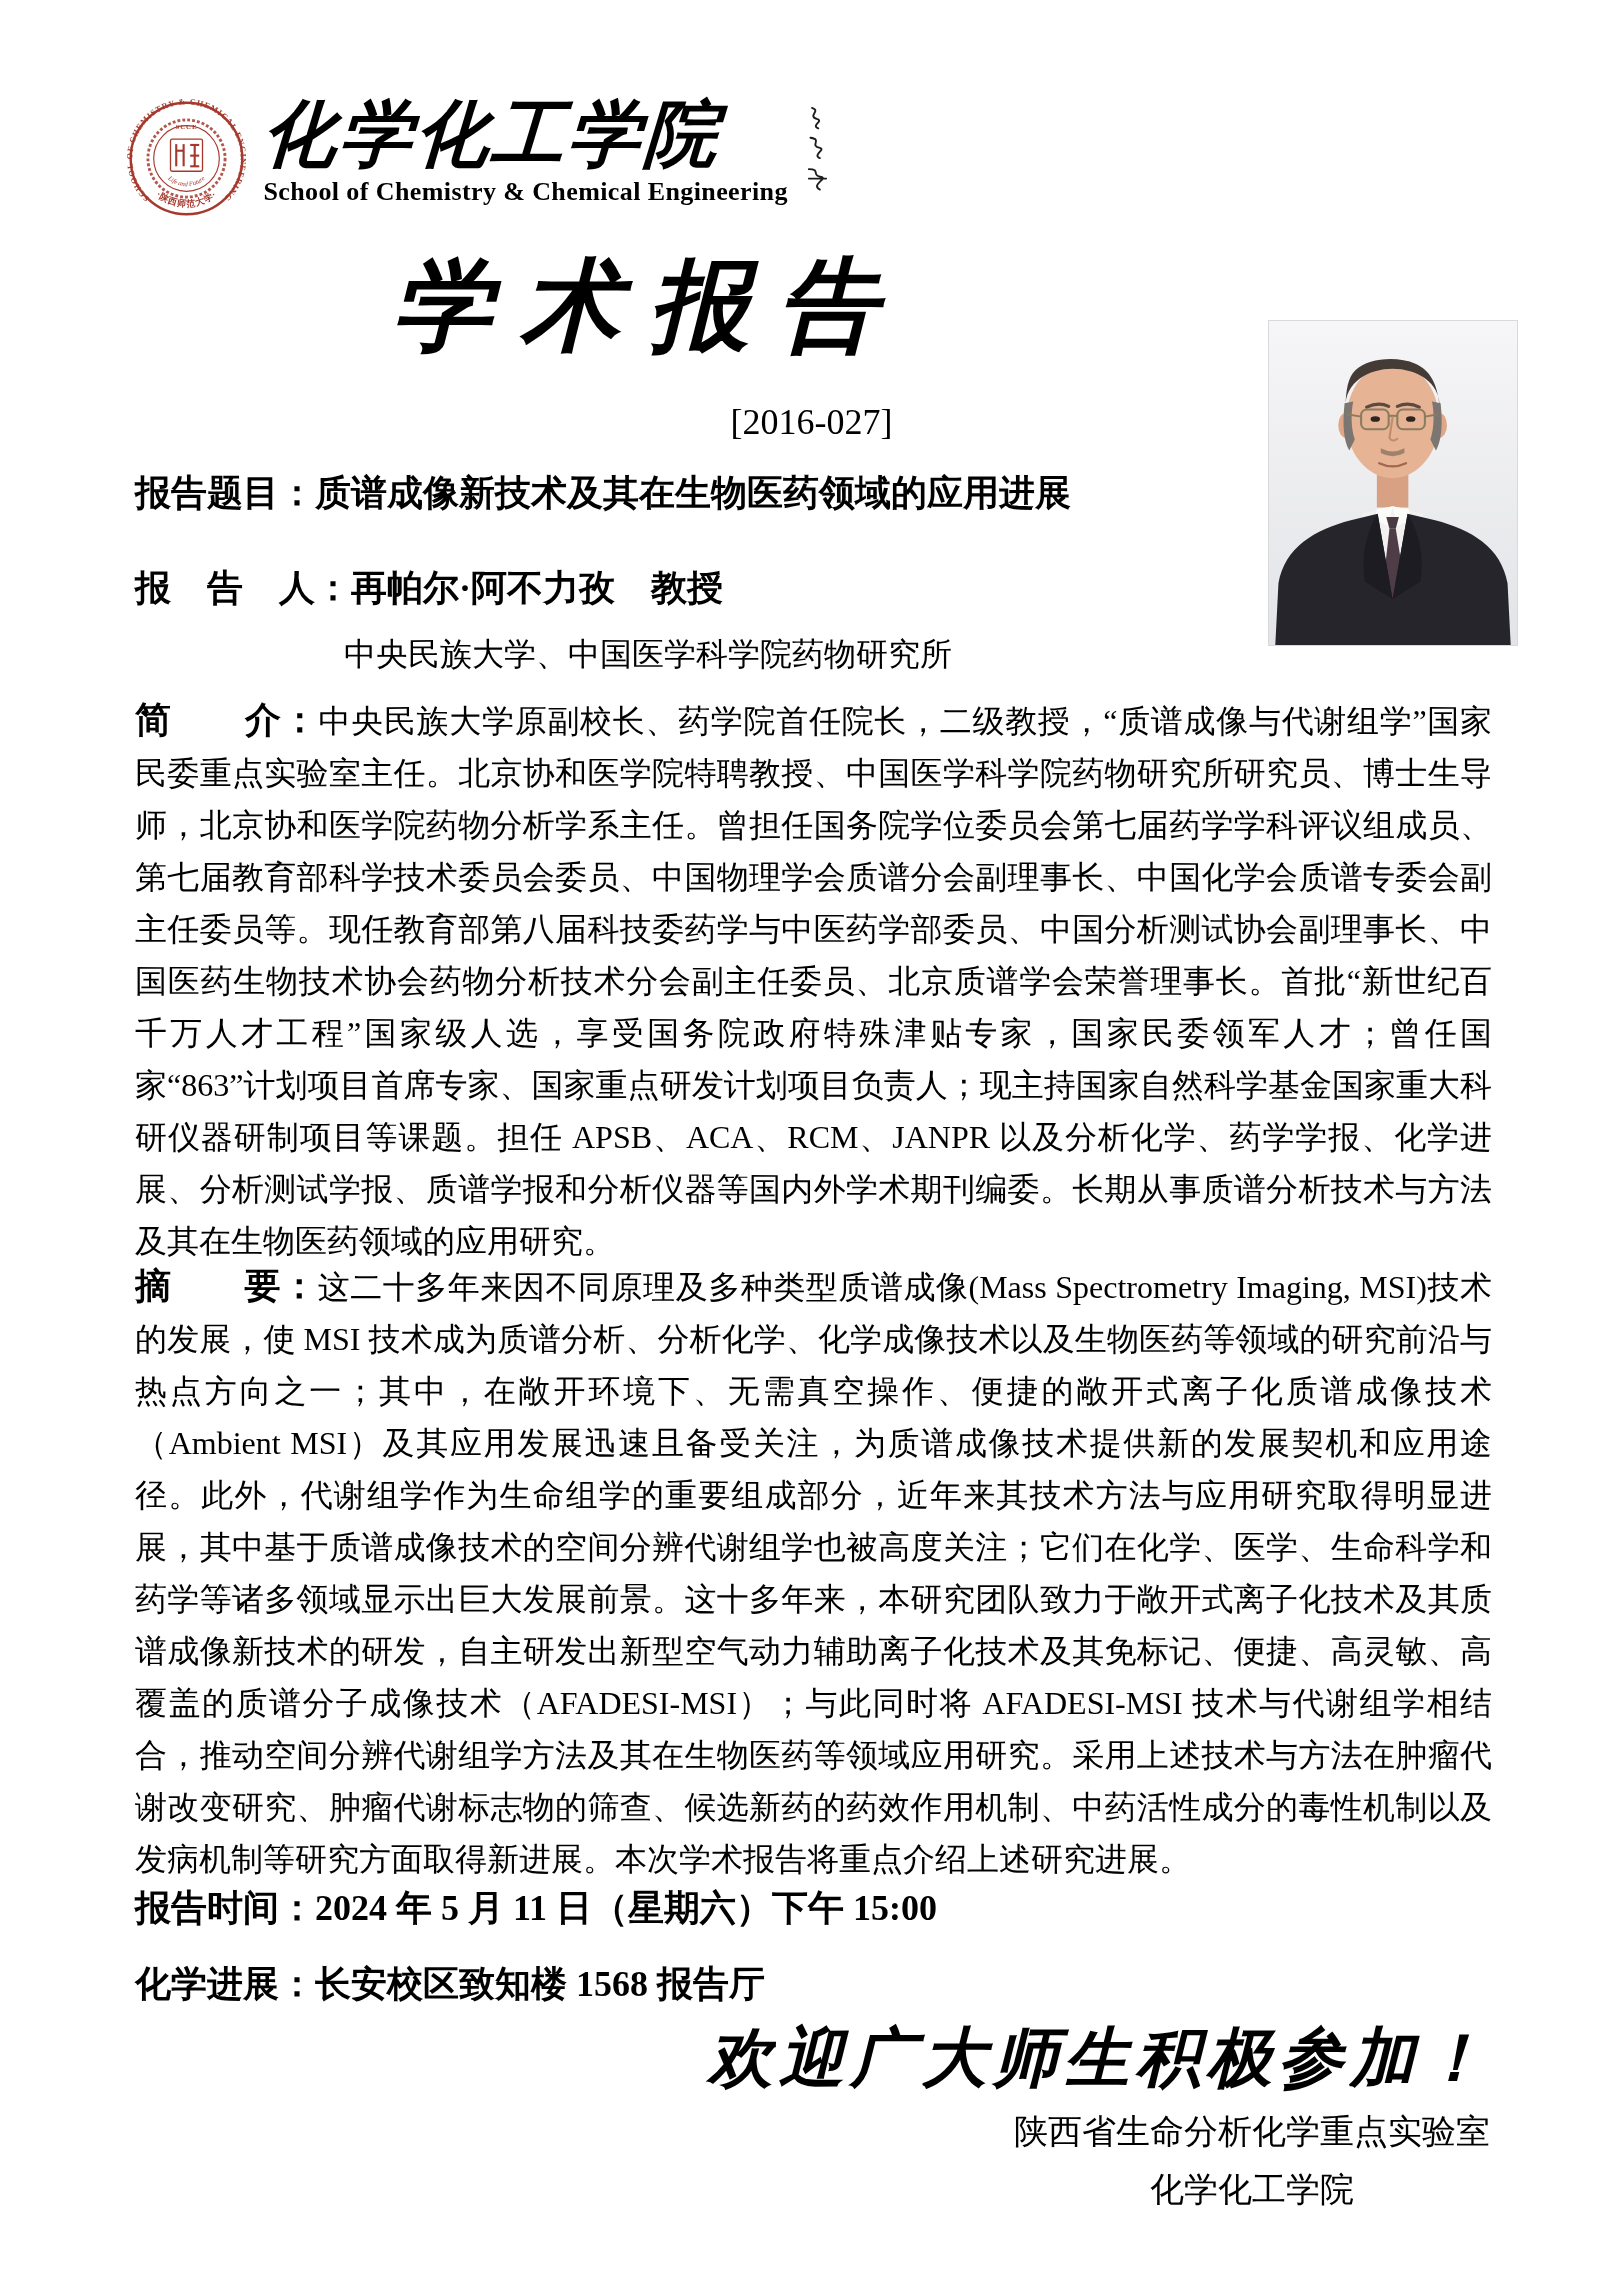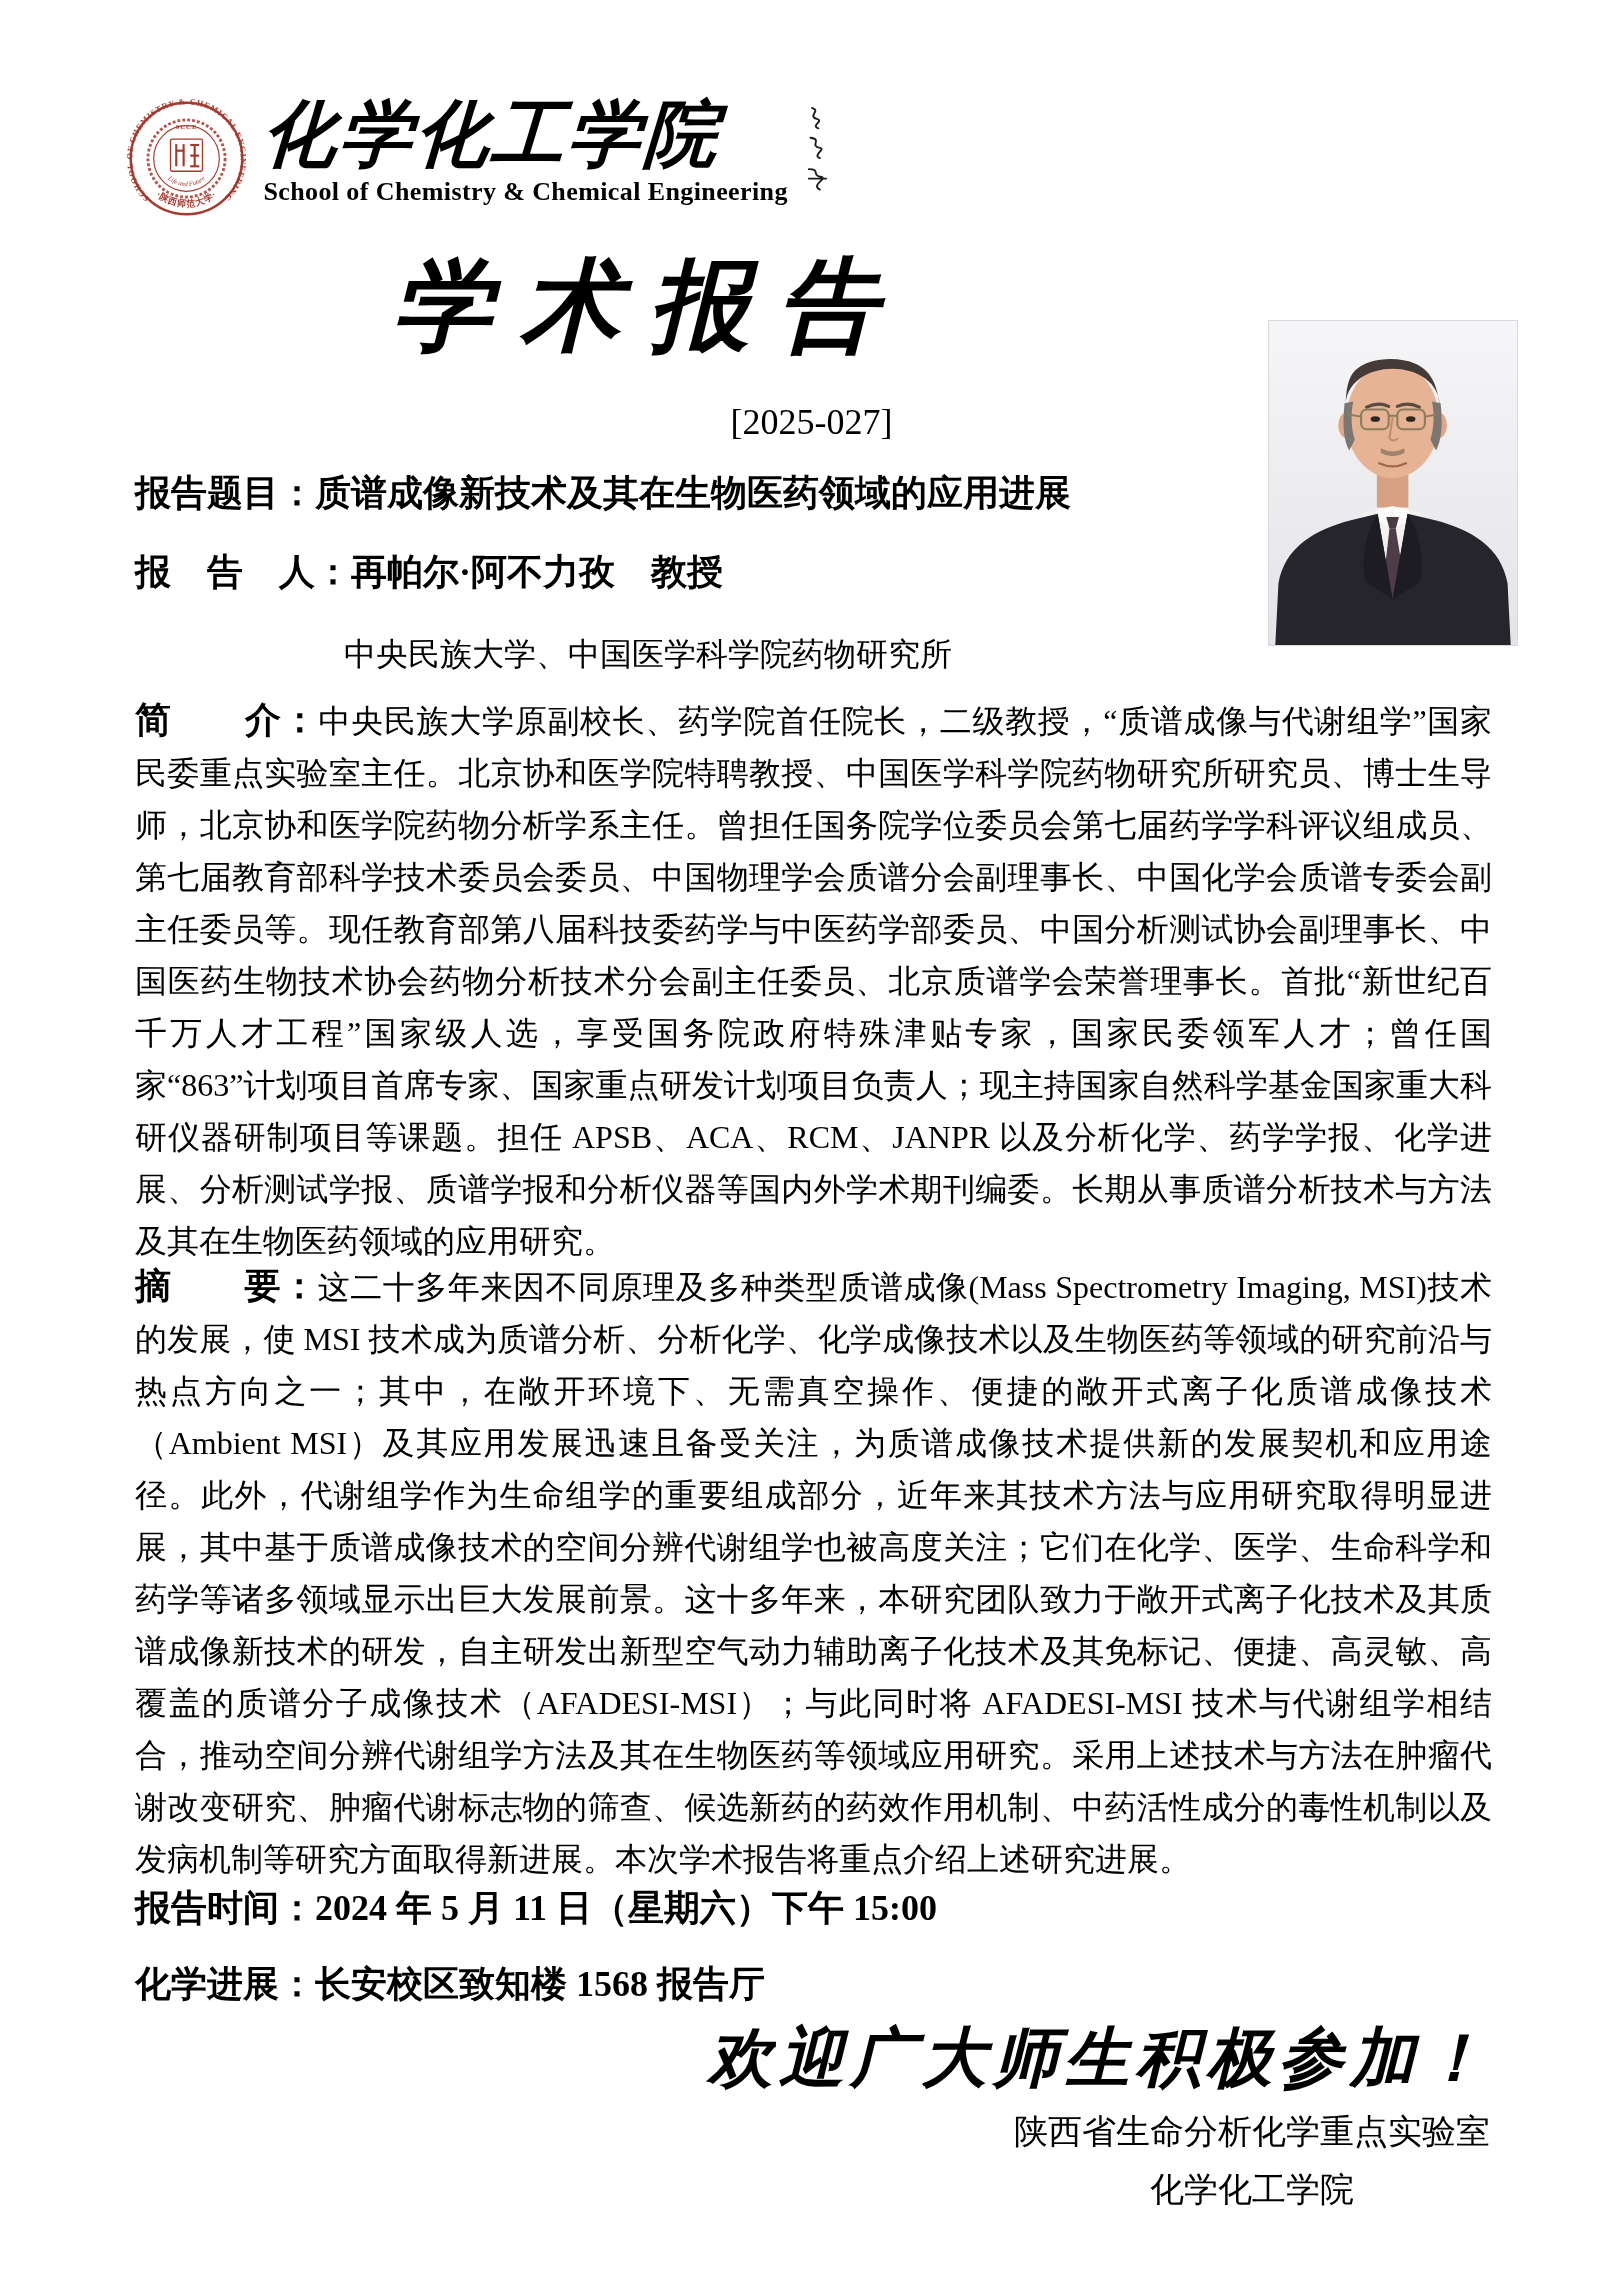--- a/index.html
+++ b/index.html
@@ -29,21 +29,21 @@
   .main-title {
     position:absolute; top:240px; left:0; width:1298px;
     text-align:center; font-size:100px; font-weight:900; font-style:italic;
     letter-spacing:28.5px; white-space:nowrap;
   }
   .serial { position:absolute; top:401px; left:0; width:1623px; text-align:center; font-size:36px; }
 
   
   .line { position:absolute; left:135px; font-weight:bold; font-size:36px; white-space:nowrap; }
   .topic-line   { top:469px; }
-  .speaker-line { top:548px;text-align:right; }
+  .speaker-line { top:564px;text-align:right; }
   .affiliation  { position:absolute; left:344px; top:633px; font-size:32px; white-space:nowrap; }
 
   
   .para {
     position:absolute; left:135px; width:1357px;
     font-size:32px; line-height:52px;
     text-align:justify; text-justify:inter-ideograph;
   }
   .para .plabel { font-weight:bold; font-size:36px; }
   .bio-para      { top:694px;  height:572px; overflow:hidden; }
@@ -116,21 +116,21 @@
     <svg class="sig-svg" viewBox="0 0 42 118" aria-hidden="true">
       <g stroke="#1c1c1c" stroke-width="2.4" fill="none" stroke-linecap="round">
         <path d="M14,6 C26,10 8,16 20,20 C30,23 12,28 22,32"></path>
         <path d="M12,44 C28,46 10,54 24,57 C32,59 14,66 24,70"></path>
         <path d="M10,84 C26,84 12,92 26,94 C34,96 12,104 24,110 M10,96 h22"></path>
       </g>
     </svg>
   </div>
 
   <h1 class="main-title">学术报告</h1>
-  <div class="serial">[2025-027]</div>
+  <div class="serial">[2016-027]</div>
 
   <div class="photo-frame">
     <svg viewBox="0 0 315 410" preserveAspectRatio="none" aria-hidden="true">
       <defs>
         <linearGradient id="pbg" x1="0" y1="0" x2="0" y2="1">
           <stop offset="0" stop-color="#f6f6f8"></stop>
             <stop offset="1" stop-color="#e3e4e7"></stop>
         </linearGradient>
       </defs>
       <rect x="0" y="0" width="315" height="410" fill="url(#pbg)"></rect>

